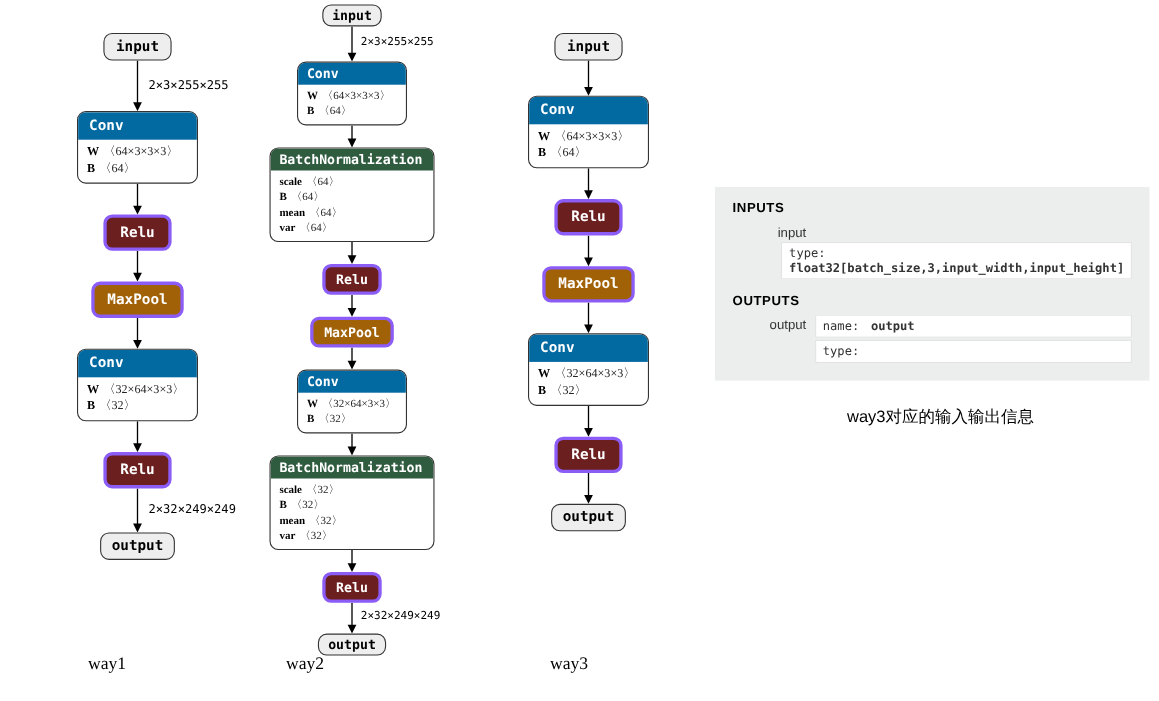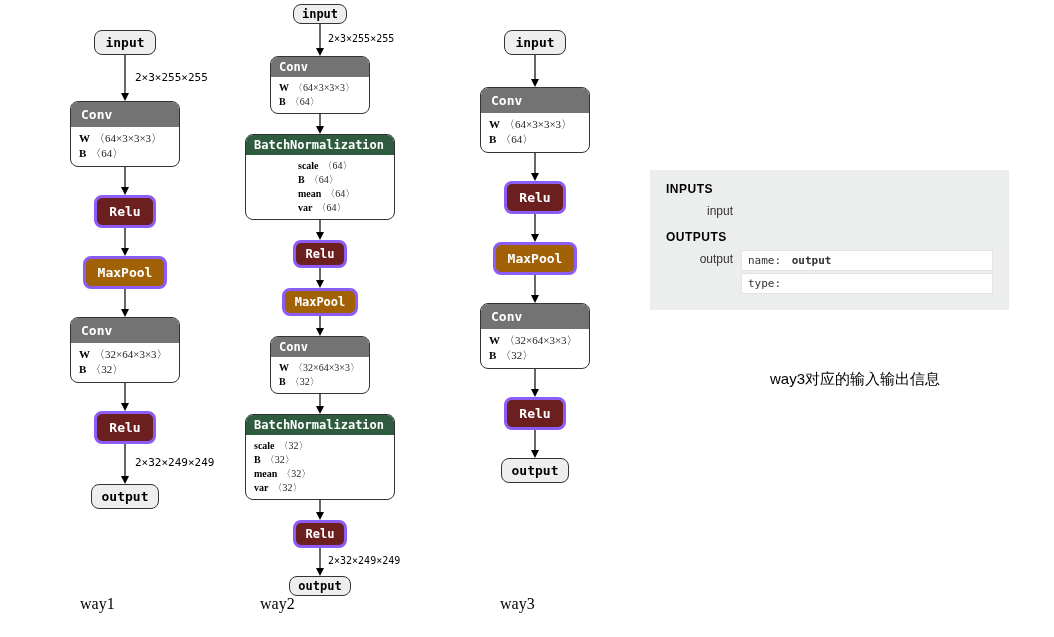--- a/index.html
+++ b/index.html
@@ -43,21 +43,21 @@
     font-weight: bold;
   }
   .opbox .body {
     padding: 4px 8px;
     font-family: Liberation Serif, serif;
     font-size: 11px;
     line-height: 1.4;
   }
   .opbox .body .row b { font-weight: bold; }
   .opbox .body .row span.shape { font-weight: normal; margin-left: 4px; color:#222; }
-  .col-conv .head { background: #737373; }
+  .col-conv .head { background: #0369a1; }
   .pill {
     border-radius: 8px;
     padding: 6px 12px;
     color: #fff;
     font-family: "DejaVu Sans Mono", Consolas, monospace;
     font-weight: bold;
     font-size: 13px;
     border: 3px solid #8b5cf6;
   }
   .relu    { background: #6b1f1f; }
@@ -204,21 +204,21 @@
     </div>
   </div>
   <div class="arrow">
       <svg width="20" height="20">
         <line x1="10" y1="0" x2="10" y2="14" stroke="#000" stroke-width="1.2"></line>
         <polygon points="10,20 6,12 14,12" fill="#000"></polygon>
       </svg>
     </div>
   <div class="opbox" style="min-width:150px;">
     <div class="head bnhead" style="font-size:12px; padding:3px 8px;">BatchNormalization</div>
-    <div class="body" style="font-size:10px;margin-left:44px;">
+    <div class="body" style="font-size:10px;">
       <div class="row"><b>scale</b><span class="shape">〈64〉</span></div>
       <div class="row"><b>B</b><span class="shape">〈64〉</span></div>
       <div class="row"><b>mean</b><span class="shape">〈64〉</span></div>
       <div class="row"><b>var</b><span class="shape">〈64〉</span></div>
     </div>
   </div>
   <div class="arrow">
       <svg width="20" height="20">
         <line x1="10" y1="0" x2="10" y2="14" stroke="#000" stroke-width="1.2"></line>
         <polygon points="10,20 6,12 14,12" fill="#000"></polygon>
@@ -330,24 +330,28 @@
   <div class="arrow">
       <svg width="20" height="28">
         <line x1="10" y1="0" x2="10" y2="22" stroke="#000" stroke-width="1.2"></line>
         <polygon points="10,28 6,20 14,20" fill="#000"></polygon>
       </svg>
     </div>
   <div class="node">output</div>
 </div>
 <div class="caption" style="left:500px; top:595px;">way3</div>
 
-<div class="panel" style="left:650px; top:170px; width:359px;">
+<div class="panel" style="left:650px; top:170px; width:395px;">
   <div class="sec-title">INPUTS</div>
   <div class="kvrow">
     <div class="k">input</div>
+  </div>
+  <div class="kvrow">
+    <div class="k"></div>
+    <div class="v"><span class="lab">type:</span> <b>float32[batch_size,3,input_width,input_height]</b></div>
   </div>
   <div style="height:10px;"></div>
   <div class="sec-title">OUTPUTS</div>
   <div class="kvrow">
     <div class="k">output</div>
     <div class="v"><span class="lab">name:</span> <b>output</b></div>
   </div>
   <div class="kvrow">
     <div class="k"></div>
     <div class="v"><span class="lab">type:</span><br></div>

